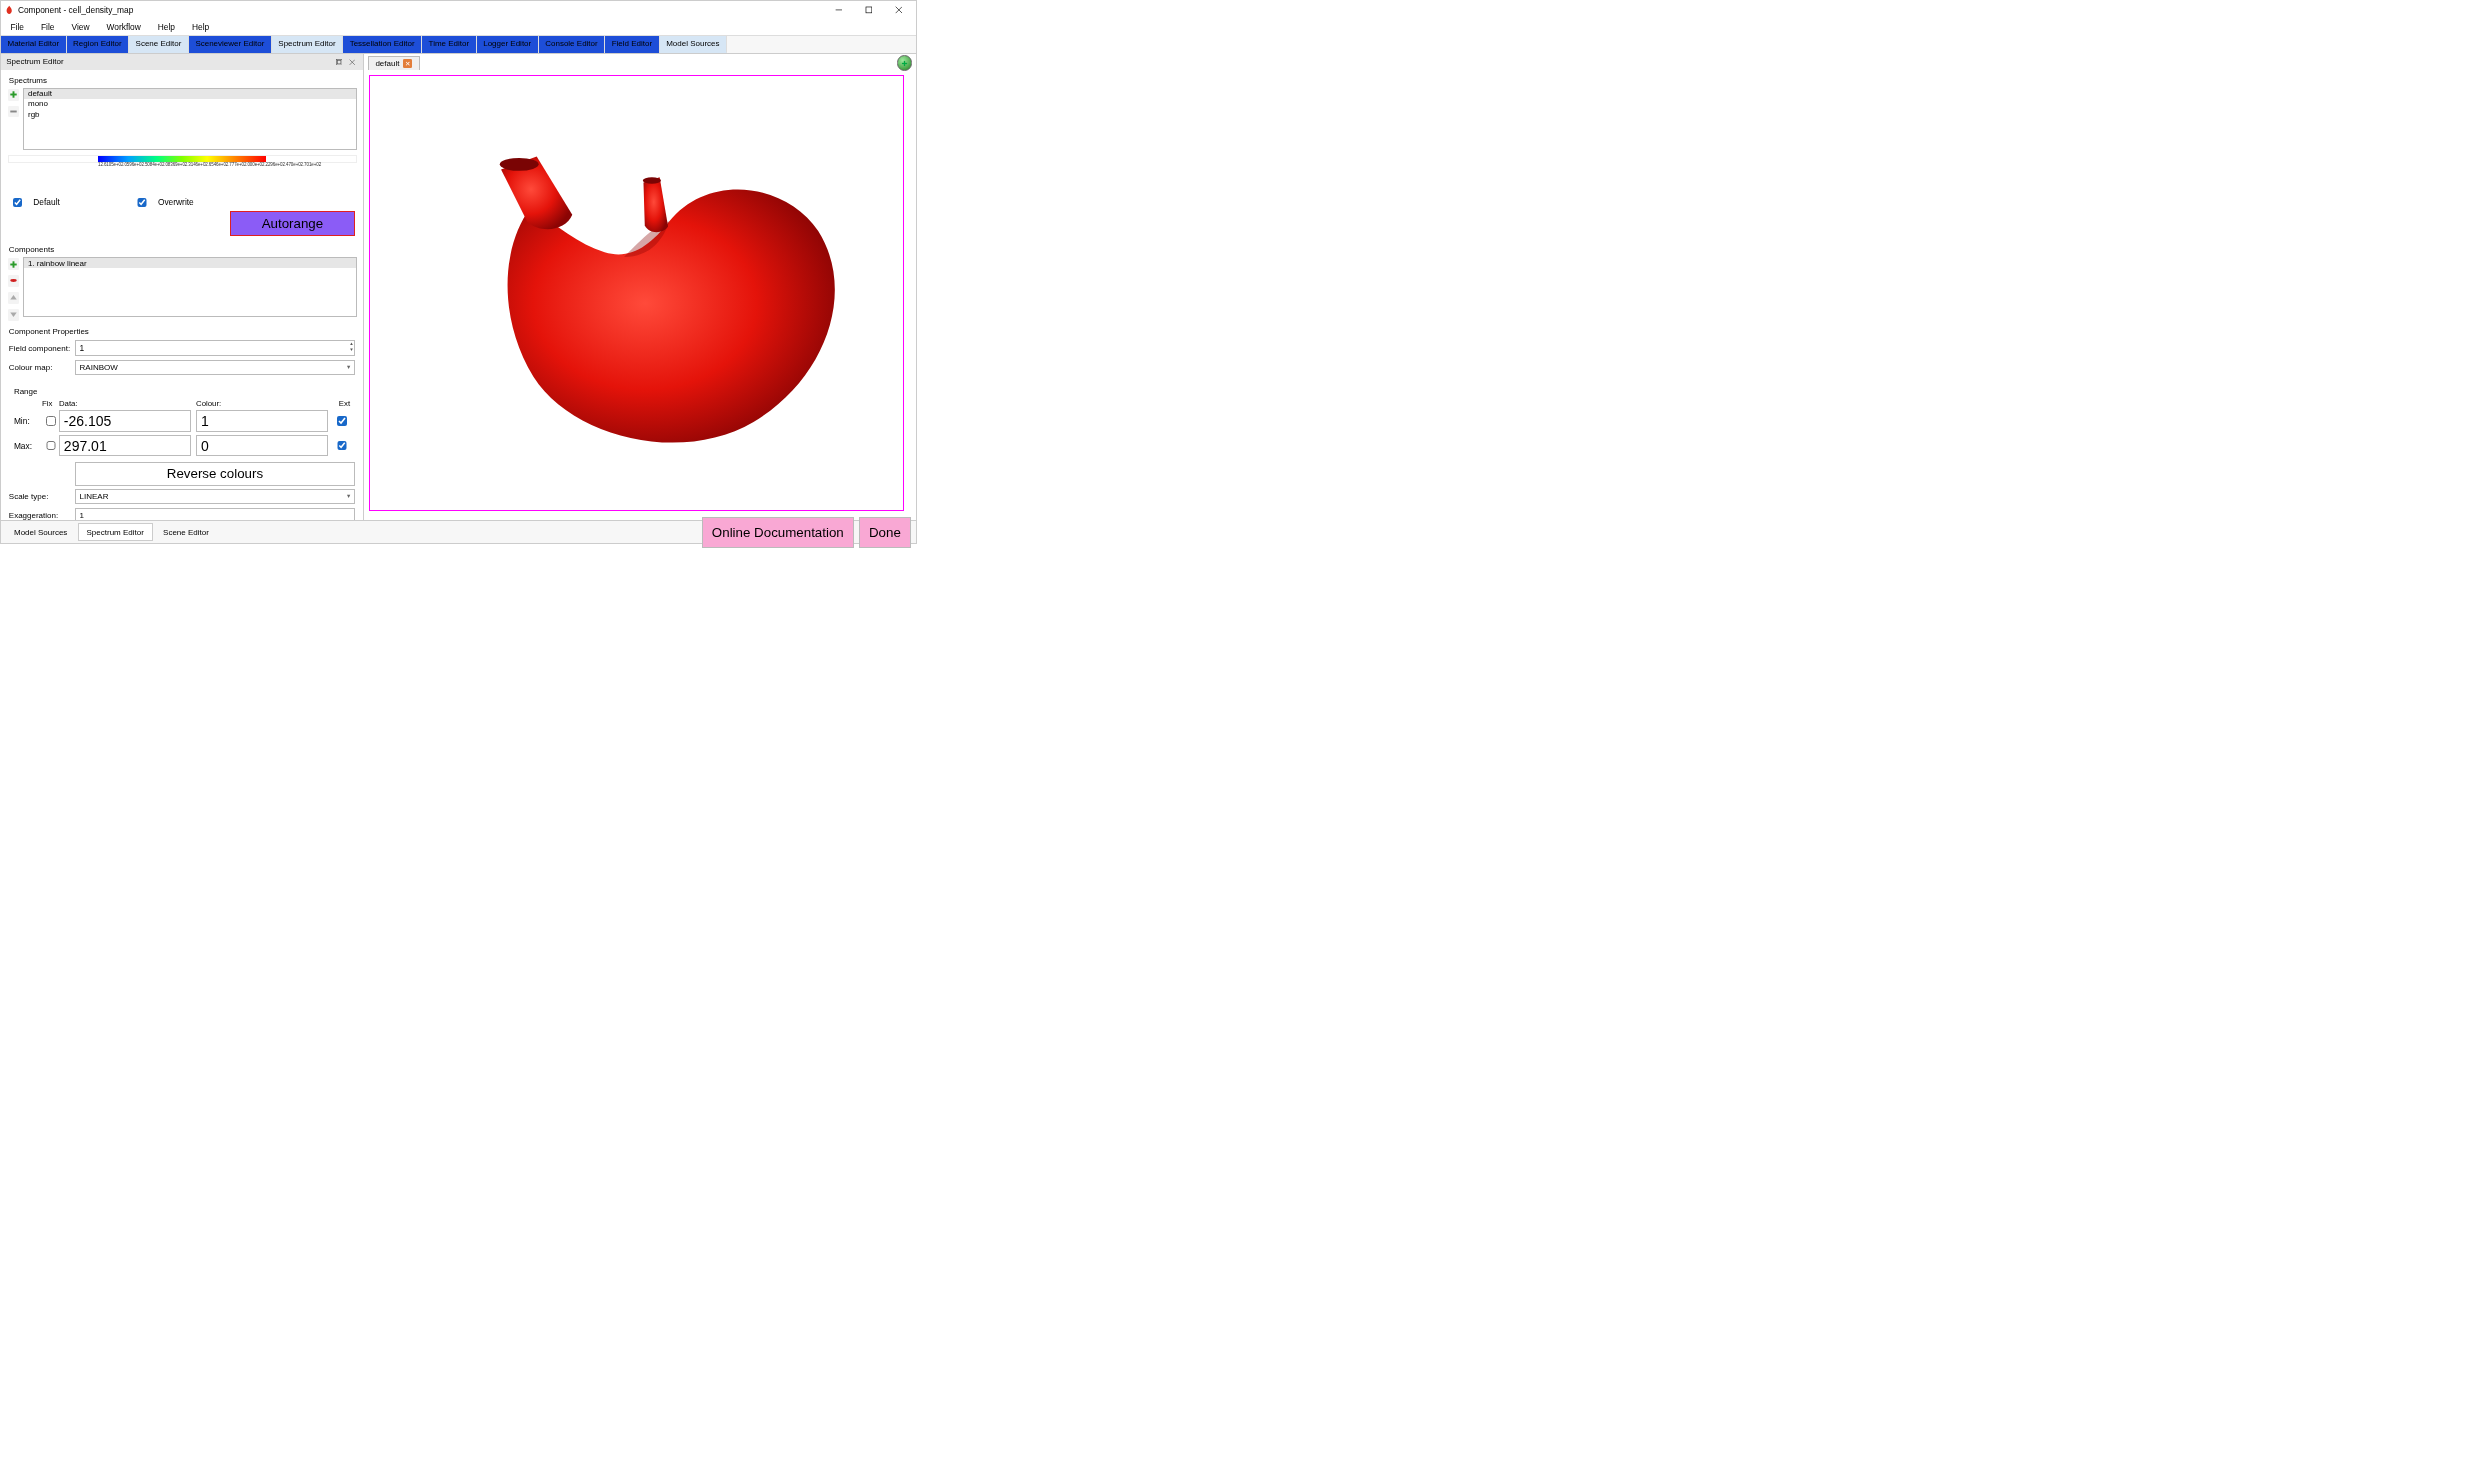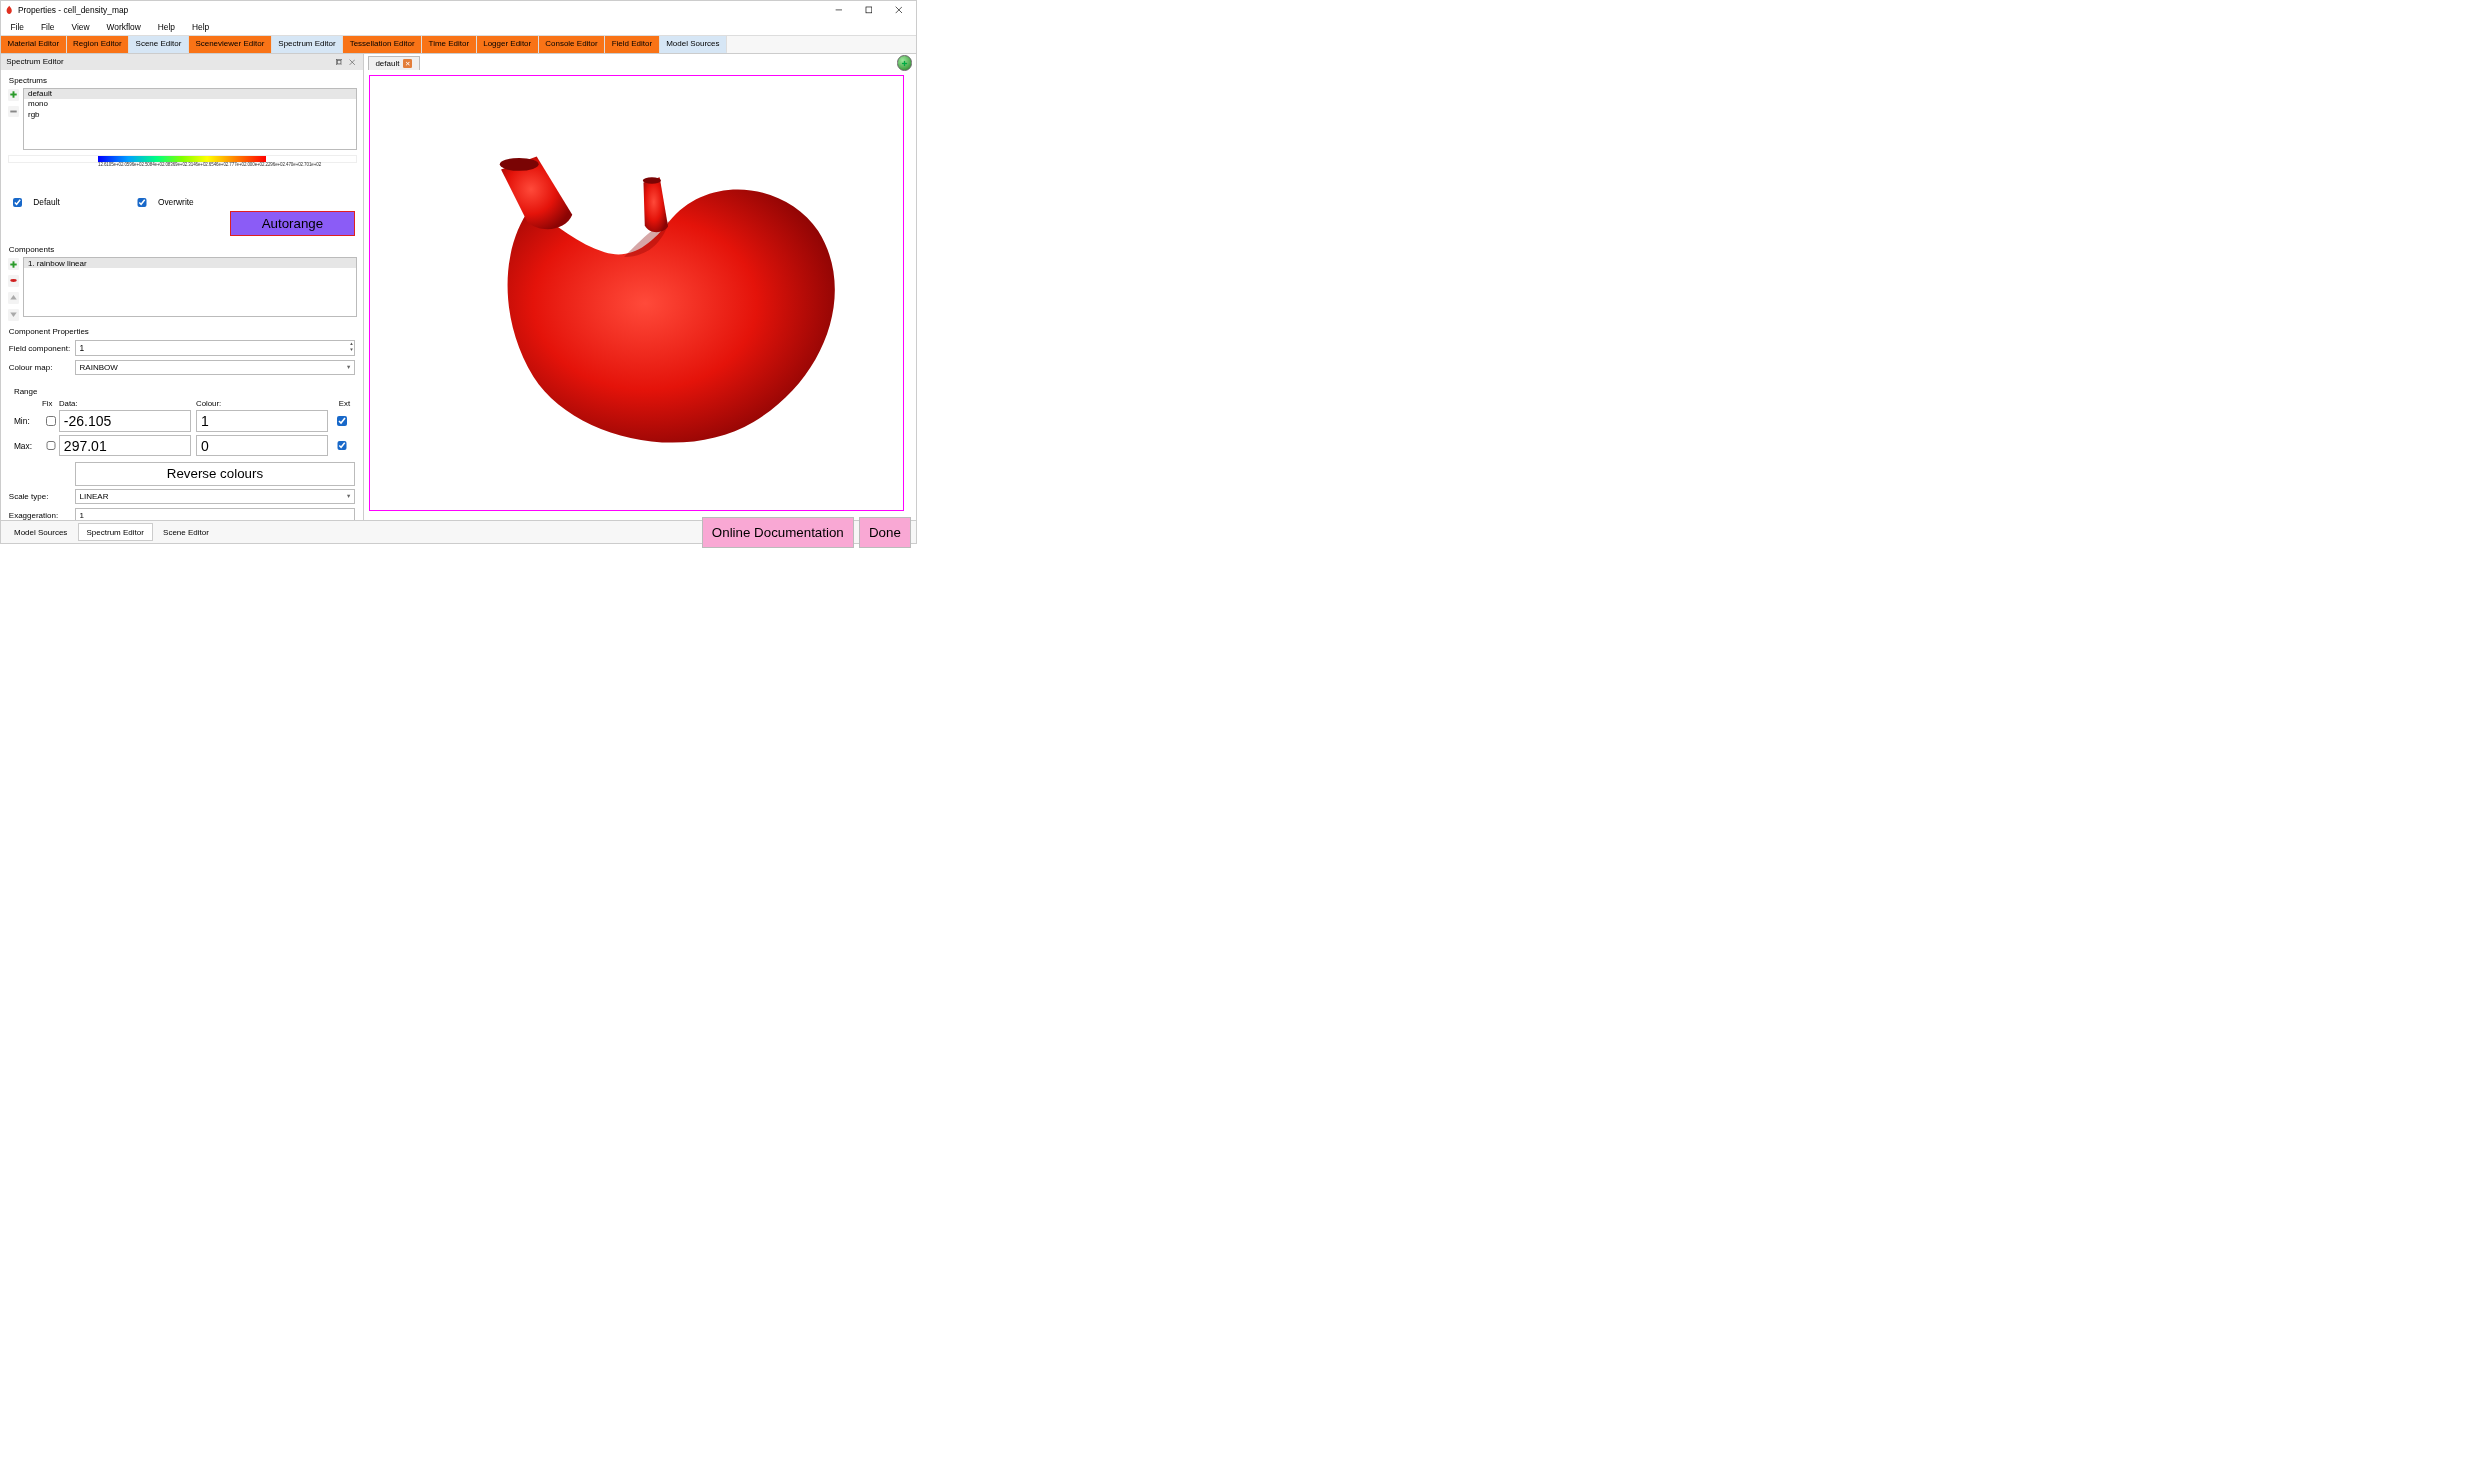--- a/index.html
+++ b/index.html
@@ -5,21 +5,21 @@
 * { box-sizing: border-box; font-family: "Segoe UI", Tahoma, sans-serif; }
 html,body { margin:0; padding:0; width:100%; height:100%; background:#fff; font-size:8.4px; color:#000;}
 .window { width:917px; height:544px; display:flex; flex-direction:column; background:#fff; border:0.6px solid #ccc;}
 .titlebar { height:18px; display:flex; align-items:center; padding:0 2.6px; background:#fff;}
 .titlebar .app-icon { width:10.4px; height:10.4px; margin-right:3.9px;}
 .titlebar .title { flex:1; }
 .win-btn { width:30px; height:18px; display:flex; align-items:center; justify-content:center;}
 .menubar { display:flex; gap:4px; height:17px; align-items:stretch; padding-left:3px; border-bottom:0.6px solid #ddd;}
 .menubar .menu-item { padding:2.6px 6.5px; display:flex; align-items:center;}
 .toolbar-tabs { display:flex; align-items:stretch; height:18px; border-bottom:0.6px solid #ccc; background:#f7f7f7;}
-.toolbar-tabs .ttab { padding:3.2px 6.5px; border-right:0.6px solid #ddd; background:#f97316; font-size:8px;}
+.toolbar-tabs .ttab { padding:3.2px 6.5px; border-right:0.6px solid #ddd; background:#1d4ed8; font-size:8px;}
 .toolbar-tabs .ttab.active { background:#d6e6f5; border-bottom:0.6px solid #d6e6f5;}
 .content { flex:1; display:flex; overflow:hidden;}
 .left-panel { width:363px; display:flex; flex-direction:column; border-right:0.6px solid #ccc; overflow:hidden;}
 .panel-title { background:#e7e7e7; padding:2.6px 5.2px; display:flex; align-items:center; height:15.5px; font-size:8px;}
 .panel-title .spacer { flex:1;}
 .panel-title .pbtn { width:11.7px; height:11.7px; display:flex; align-items:center; justify-content:center; margin-left:1.3px;}
 .section { padding:2.6px 6.5px;}
 .section-label { font-size:8px; margin:3.9px 0 2.6px 1.3px;}
 .list-area { display:flex; gap:3.9px;}
 .list-btns { display:flex; flex-direction:column; gap:5.2px; padding-top:1.3px;}
@@ -63,21 +63,21 @@
 <body>
 
 <div class="window">
 
   <div class="titlebar">
     <span class="app-icon">
       <svg width="10.4" height="10.4" viewBox="0 0 16 16">
           <path d="M8 1 C10 4 12 5 12 9 C12 12 10 14 8 14 C6 14 4 12 4 9 C4 5 6 4 8 1 Z" fill="#e03020"></path>
         </svg>
     </span>
-    <span class="title">Properties - cell_density_map</span>
+    <span class="title">Component - cell_density_map</span>
     <div class="win-btn">
         <svg width="7.8" height="7.8" viewBox="0 0 12 12">
           <line x1="1" y1="6" x2="11" y2="6" stroke="#000"></line>
         </svg>
       </div>
     <div class="win-btn">
         <svg width="7.8" height="7.8" viewBox="0 0 12 12">
           <rect x="1.5" y="1.5" width="9" height="9" fill="none" stroke="#000"></rect>
         </svg>
       </div>

